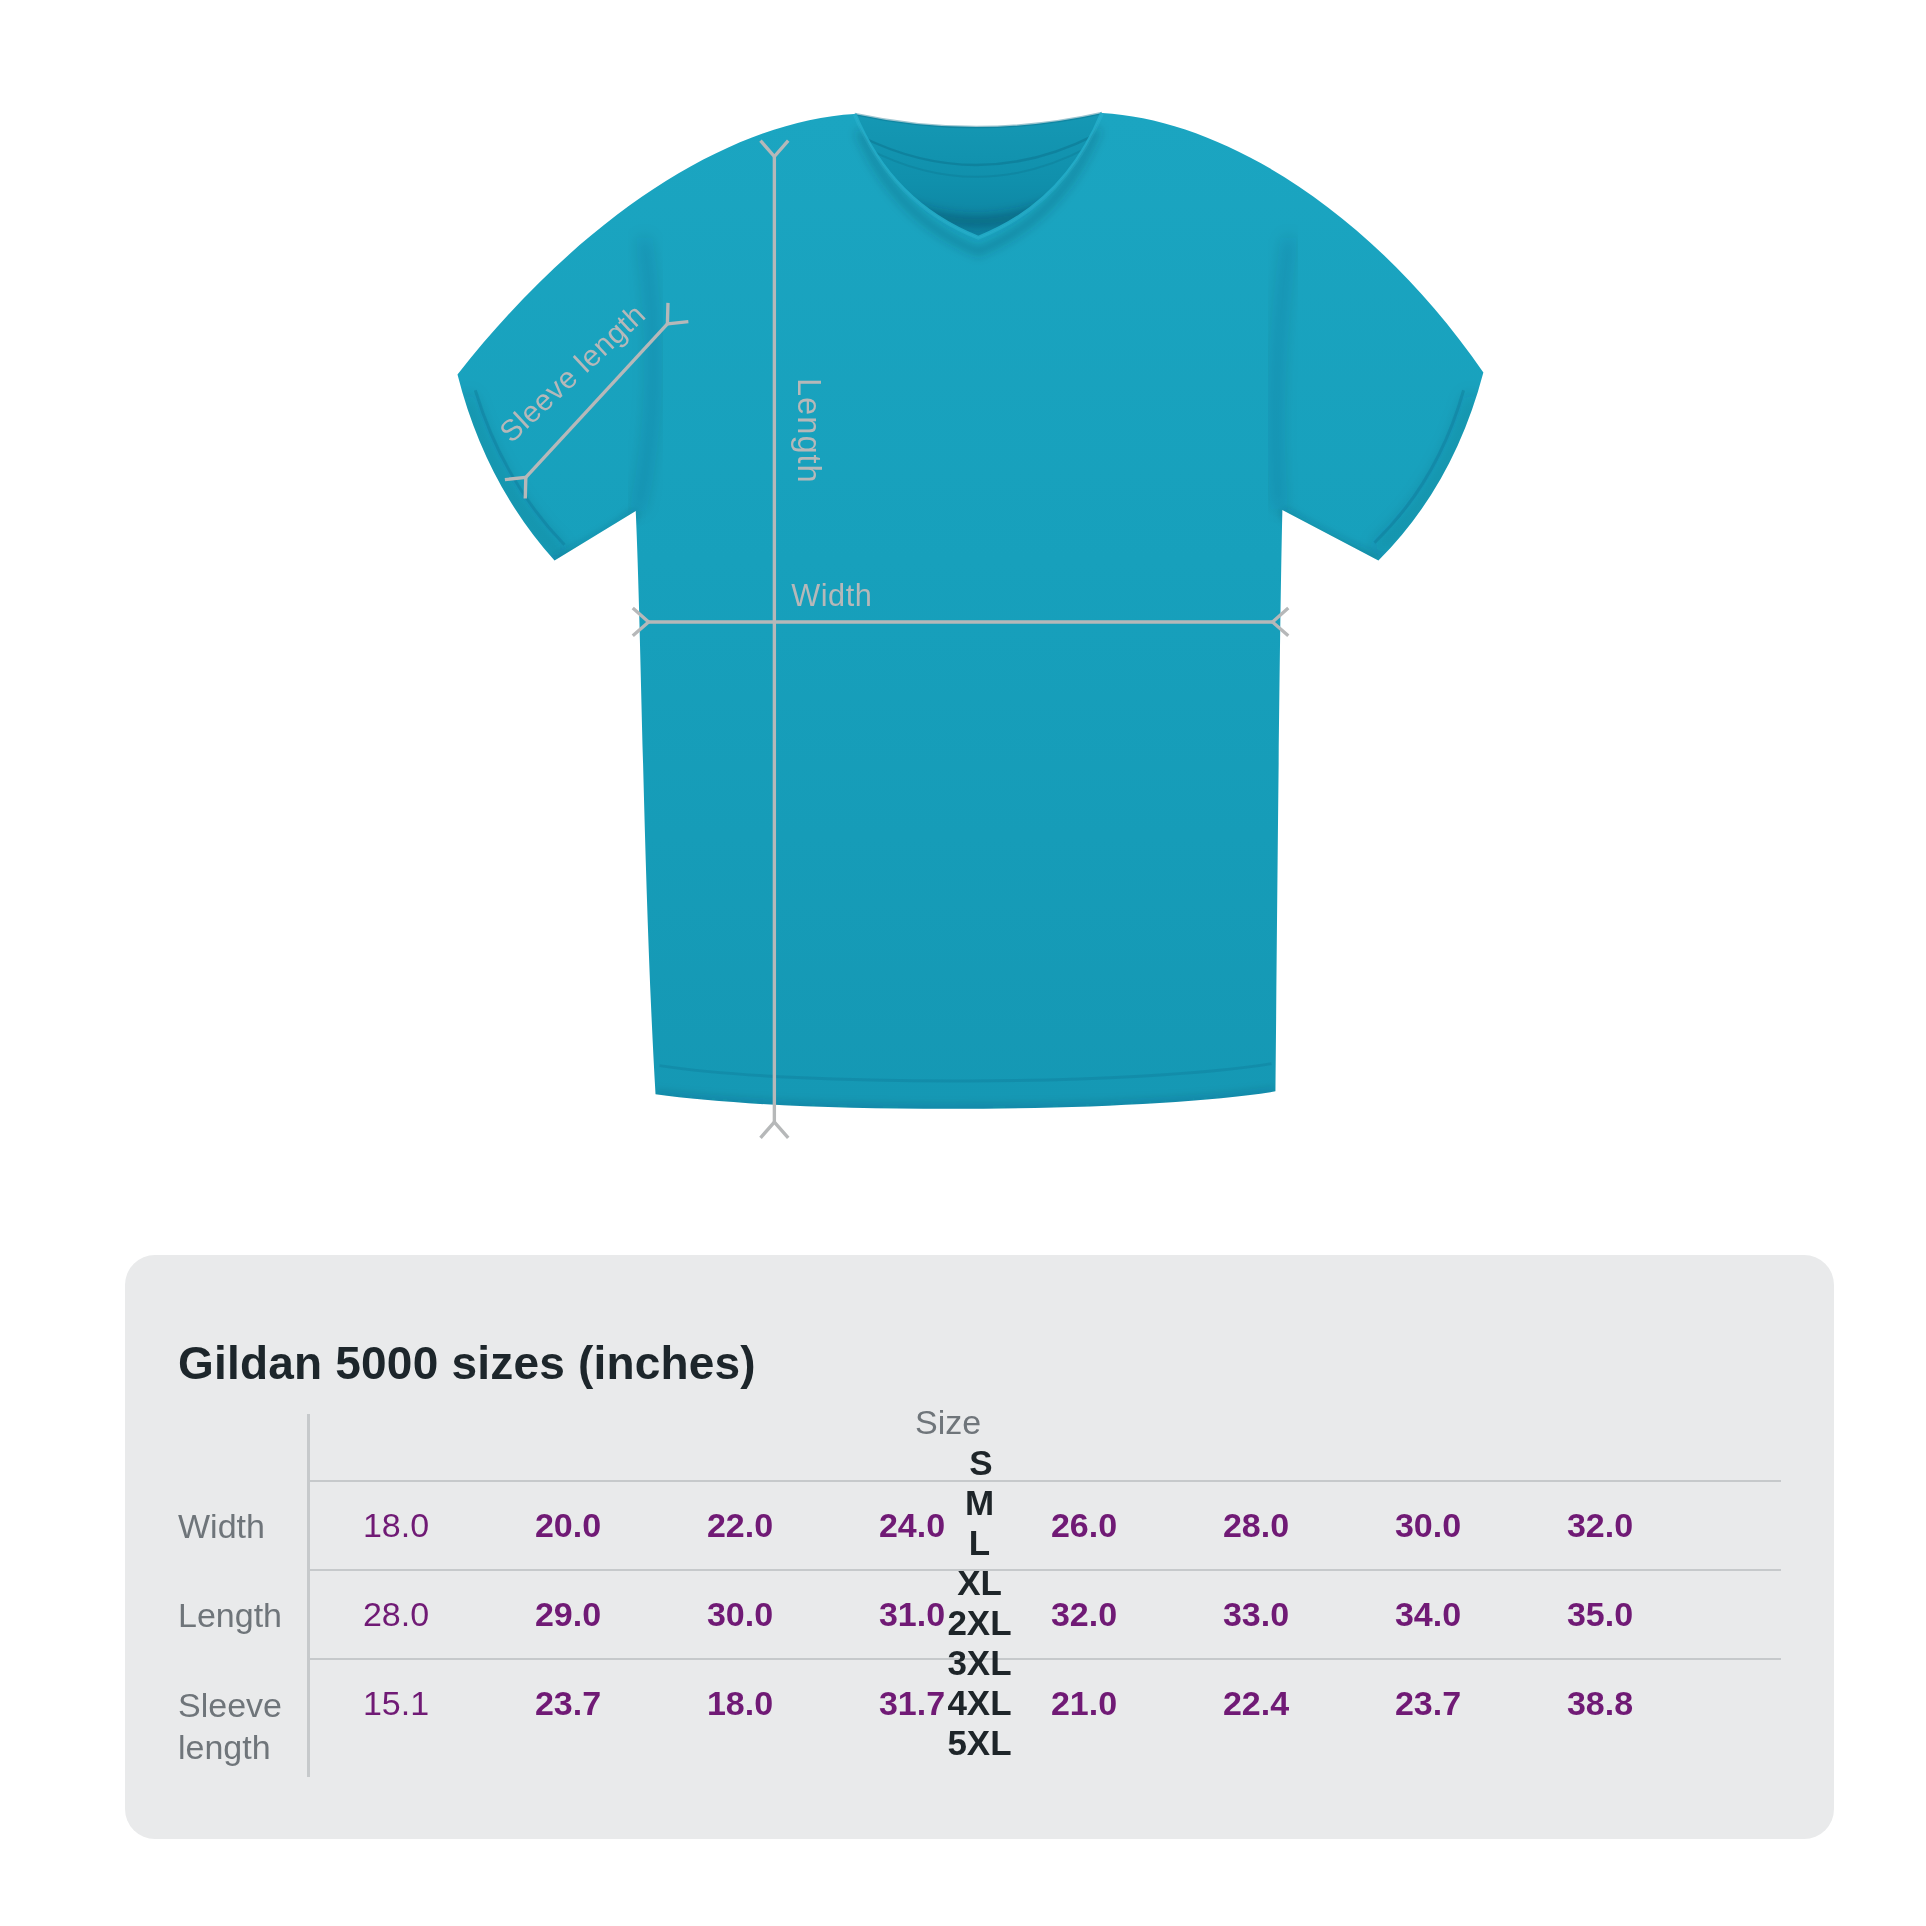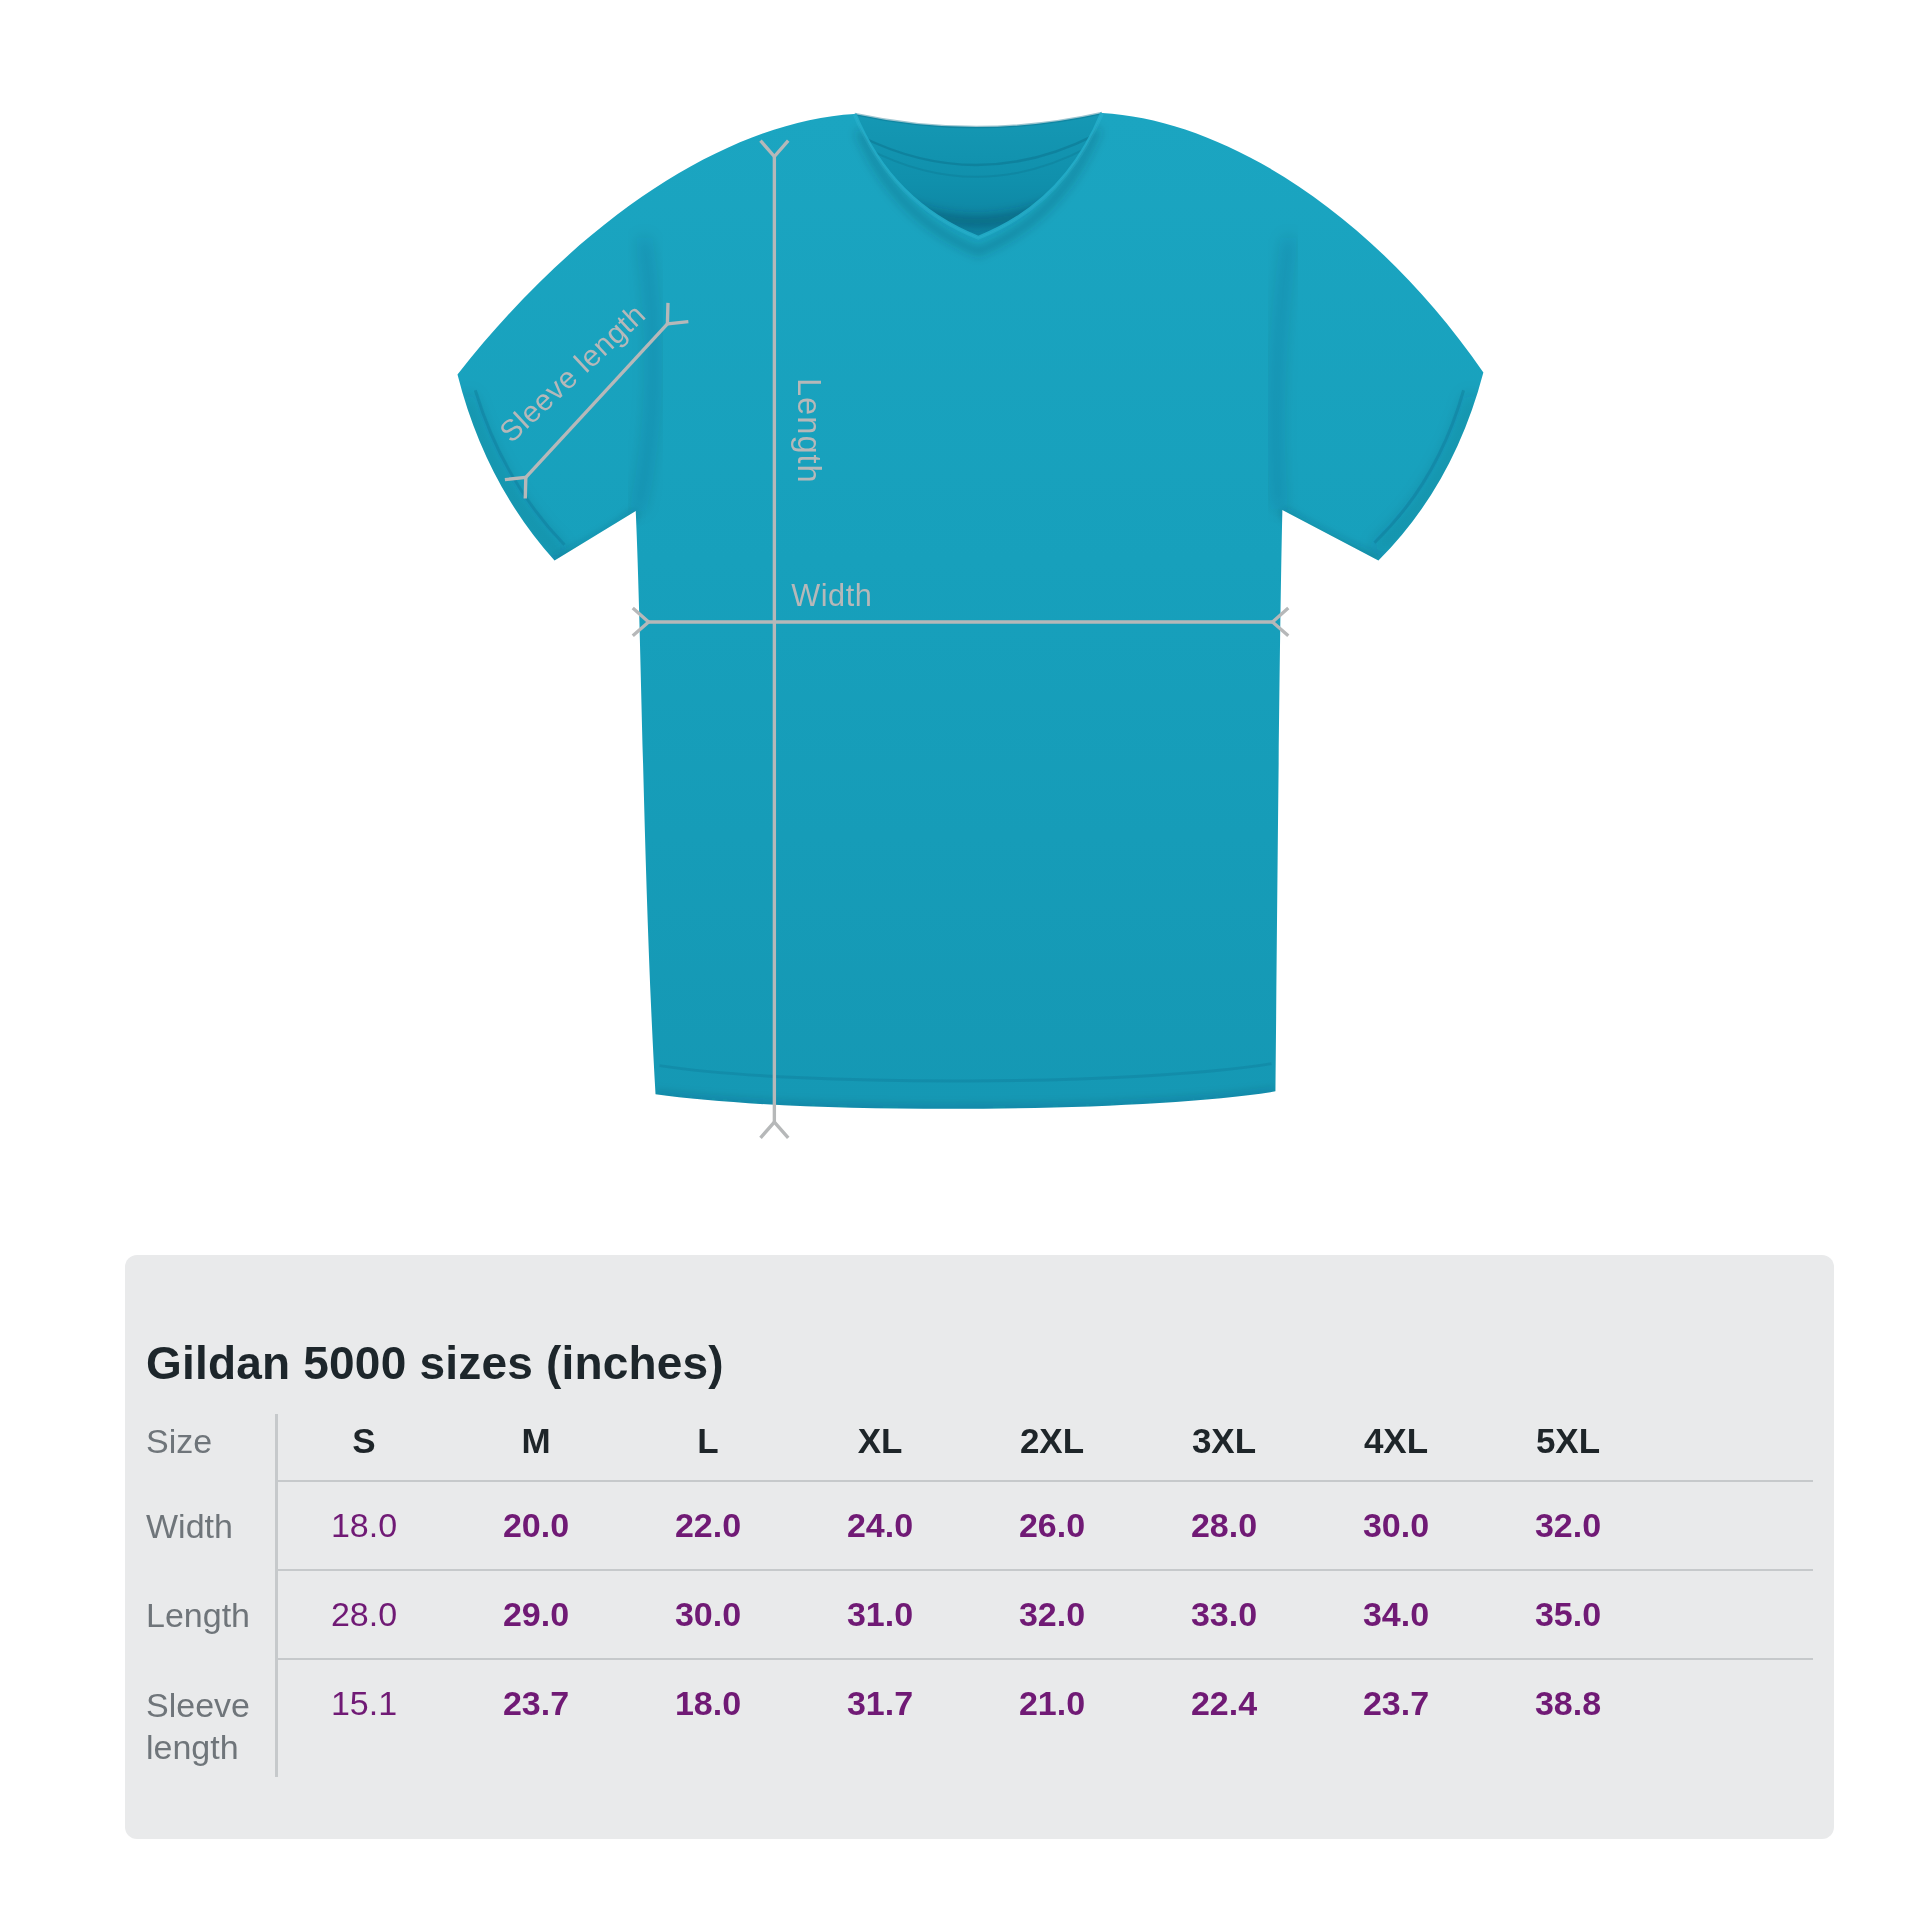--- a/index.html
+++ b/index.html
@@ -3,31 +3,31 @@
 <meta charset="utf-8">
 <style>
   html,body{margin:0;padding:0;background:#ffffff;}
   body{width:1927px;height:1927px;font-family:"Liberation Sans",sans-serif;}
   .stage{position:relative;width:1927px;height:1927px;background:#ffffff;overflow:hidden;}
   .shirt-svg{position:absolute;left:0;top:0;}
 
   
   .panel{
     position:absolute;left:125px;top:1255px;width:1709px;height:584px;
-    background:#e9eaeb;border-radius:12px;box-sizing:border-box;
-    padding:0 21px;
+    background:#e9eaeb;border-radius:30px;box-sizing:border-box;
+    padding:0 53px;
   }
   .panel h1{
     margin:81px 0 0 0;font-size:46px;line-height:1.2;font-weight:700;
     color:#1d262b;letter-spacing:0.2px;
   }
   .tbl{position:relative;margin-top:10px;}
   .vdiv{position:absolute;left:129px;top:13px;width:3px;height:363px;background:#c6c9cb;}
   .row{display:flex;align-items:center;height:87px;}
-  .row.hdr{height:79px;}
+  .row.hdr{height:79px;flex-direction:column;}
   .row .lbl{width:129px;flex:none;font-size:34px;color:#6f757a;line-height:1.24;}
   .row .val{width:172px;flex:none;text-align:center;font-size:34px;color:#701a75;margin-left:3px;}
   .row .val ~ .val{margin-left:0;font-weight:bold;}
   .row.hdr .val{font-weight:700;font-size:35px;color:#1e2529;}
   .sep{height:2px;background:#c6c9cb;margin-left:129px;}
   .row.sleeve{height:179px;align-items:flex-start;padding-top:24px;box-sizing:border-box;}
 </style>
 </head>
 <body>
 

